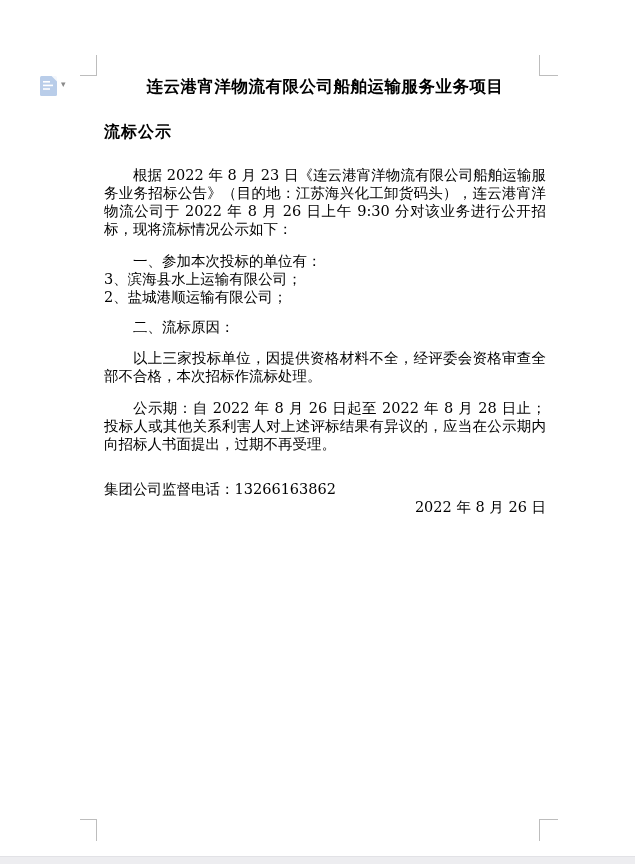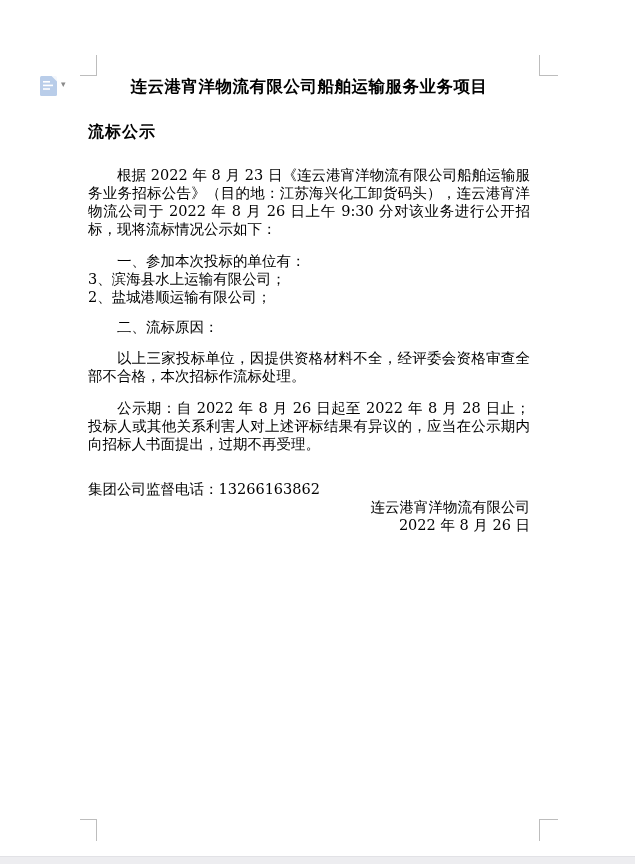--- a/index.html
+++ b/index.html
@@ -42,21 +42,21 @@
     font-size: 9px;
     line-height: 9px;
     color: #8a8a8a;
     font-family: "DejaVu Sans", sans-serif;
     position: relative;
     top: -2px;
   }
   
   .content {
     position: absolute;
-    left: 88px; top: 76px;
+    left: 104px; top: 76px;
     width: 442px;
     font-size: 14.5px;
     line-height: 18px;
   }
   .content p, .content div { margin: 0; padding: 0; }
   .doc-title {
     font-family: "Liberation Sans", sans-serif;
     font-weight: bold;
     font-size: 16.5px;
     line-height: 21px;
@@ -129,21 +129,20 @@
 
     <p class="body-par indent reason">以上三家投标单位，因提供资格材料不全，经评委会资格审查全部不合格，本次招标作流标处理。</p>
 
     <p class="body-par indent publicity">公示期：自 2022 年 8 月 26 日起至 2022 年 8 月 28 日止；投标人或其他关系利害人对上述评标结果有异议的，应当在公示期内向招标人书面提出，过期不再受理。</p>
 
     <div class="contacts">
       <div>集团公司监督电话：13266163862</div>
     </div>
 
     <div class="signature">
-      <div>连云港宵洋物流有限公司</div>
       <div>2022 年 8 月 26 日</div>
     </div>
 
   </div>
 
   <div class="bottom-bar"></div>
 
 </div>
 
 </body></html>

